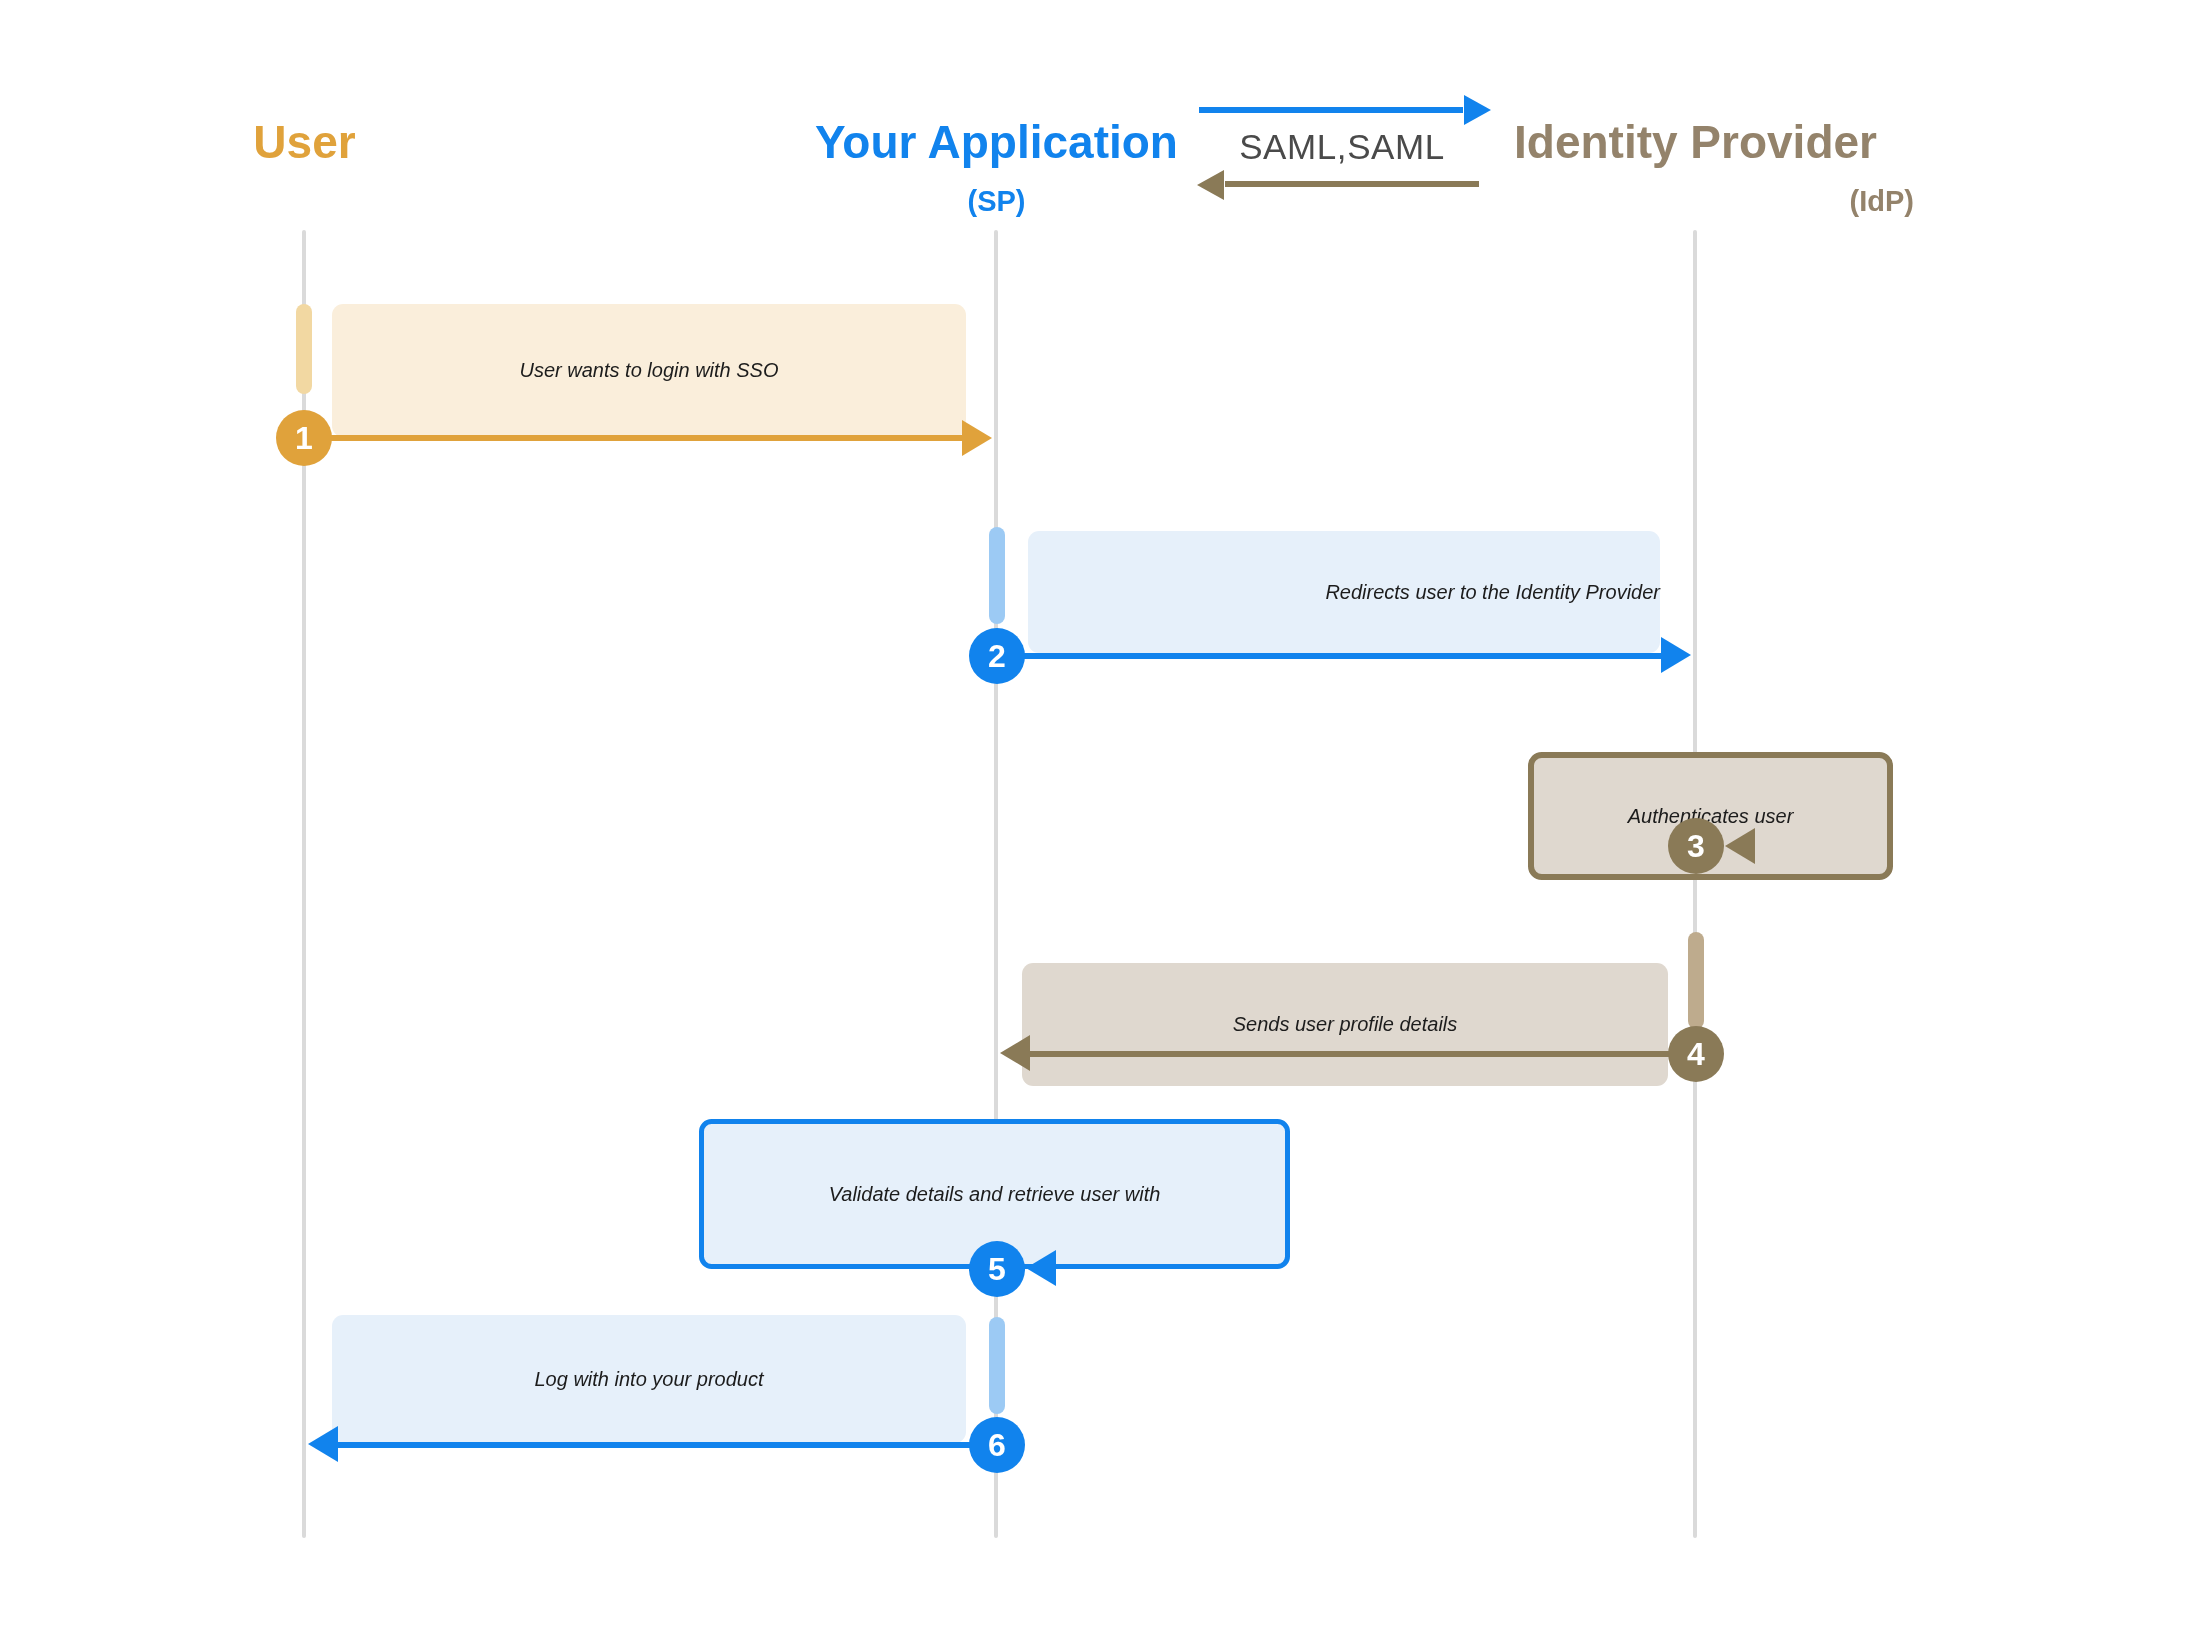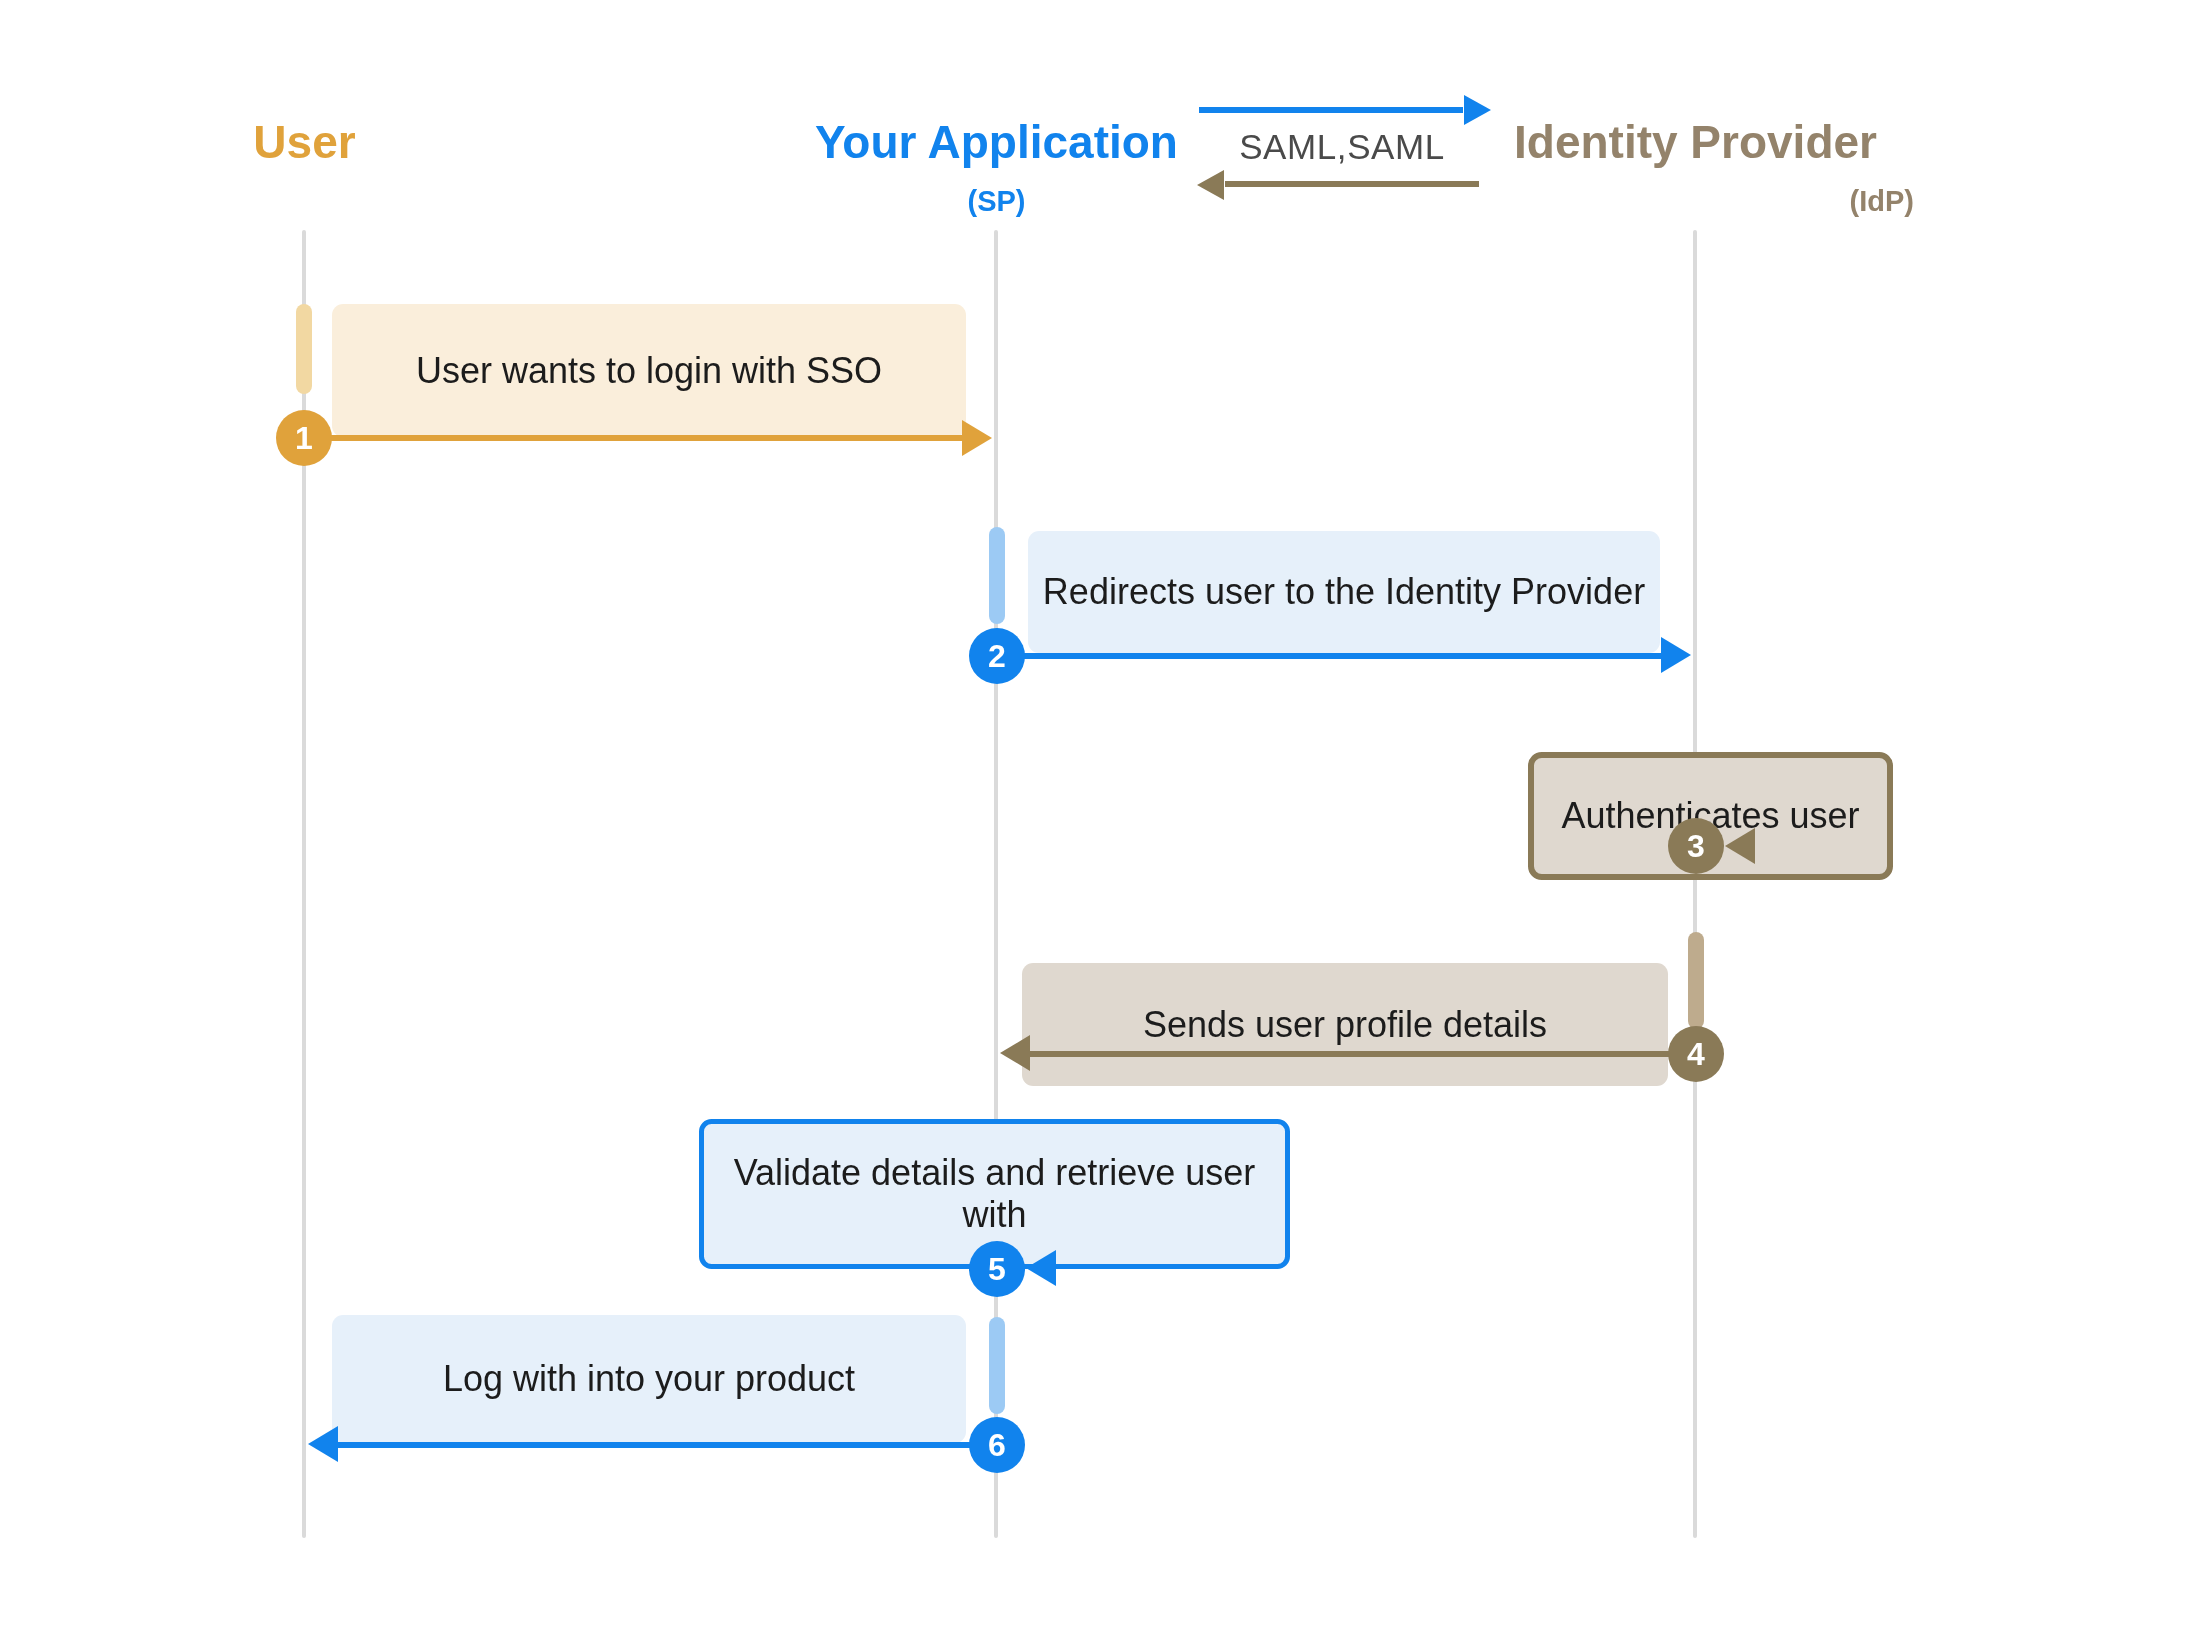--- a/index.html
+++ b/index.html
@@ -35,21 +35,21 @@
 
   
   .proto-label{position:absolute;left:1211px;top:127px;width:262px;text-align:center;font-size:35px;font-weight:400;color:var(--label-gray);letter-spacing:0.6px;}
   .proto-line-blue{position:absolute;left:1199px;top:107px;width:264px;height:5.6px;background:var(--blue);}
   .proto-head-blue{position:absolute;left:1464px;top:95px;width:0;height:0;border-top:15px solid transparent;border-bottom:15px solid transparent;border-left:27.4px solid var(--blue);}
   .proto-line-taupe{position:absolute;left:1225px;top:181px;width:254px;height:5.6px;background:var(--taupe);}
   .proto-head-taupe{position:absolute;left:1197px;top:170px;width:0;height:0;border-top:15px solid transparent;border-bottom:15px solid transparent;border-right:27.4px solid var(--taupe);}
 
   
   .box{position:absolute;border-radius:11.2px;display:flex;align-items:center;justify-content:center;
-       font-size:36px;font-weight:500;color:var(--text-dark);text-align:center;box-sizing:border-box;}
+       font-size:20px;font-weight:500;color:var(--text-dark);text-align:center;box-sizing:border-box;font-style:italic;}
   .pill{position:absolute;width:16px;border-radius:8px;}
   .line{position:absolute;height:6.2px;}
   .head{position:absolute;width:0;height:0;}
   .head-r{border-top:18.7px solid transparent;border-bottom:18.7px solid transparent;}
   .head-l{border-top:18.7px solid transparent;border-bottom:18.7px solid transparent;}
   .badge{position:absolute;width:56px;height:56px;border-radius:50%;display:flex;align-items:center;justify-content:center;
          color:#ffffff;font-size:32px;font-weight:700;}
 
   .bg-gold{background:var(--gold);}    .bg-blue{background:var(--blue);}    .bg-taupe{background:var(--taupe);}
   .fill-gold-box{background:var(--gold-box);} .fill-blue-box{background:var(--blue-box);} .fill-taupe-box{background:var(--taupe-box);margin-top:34px;}
@@ -61,21 +61,21 @@
 
   
   .m1-pill{left:296px;top:304px;height:90px;}
   .m1-box{left:332px;top:304px;width:634px;height:133px;}
   .m1-line{left:312px;top:435px;width:662px;}
   .m1-head{left:962px;top:420px;}
   .m1-badge{left:276px;top:410px;}
 
   
   .m2-pill{left:989px;top:527px;height:97px;}
-  .m2-box{left:1028px;top:531px;width:632px;height:122px;}
+  .m2-box{left:1028px;top:531px;width:632px;height:122px;justify-content:flex-end;}
   .m2-line{left:1005px;top:653px;width:656px;}
   .m2-head{left:1661px;top:637px;}
   .m2-badge{left:969px;top:628px;}
 
   
   .m3-box{left:1528px;top:718px;width:365px;height:128px;border:6.2px solid var(--taupe);border-radius:13.7px;}
   .m3-head{left:1725px;top:828px;}
   .m3-badge{left:1668px;top:818px;}
 
   

